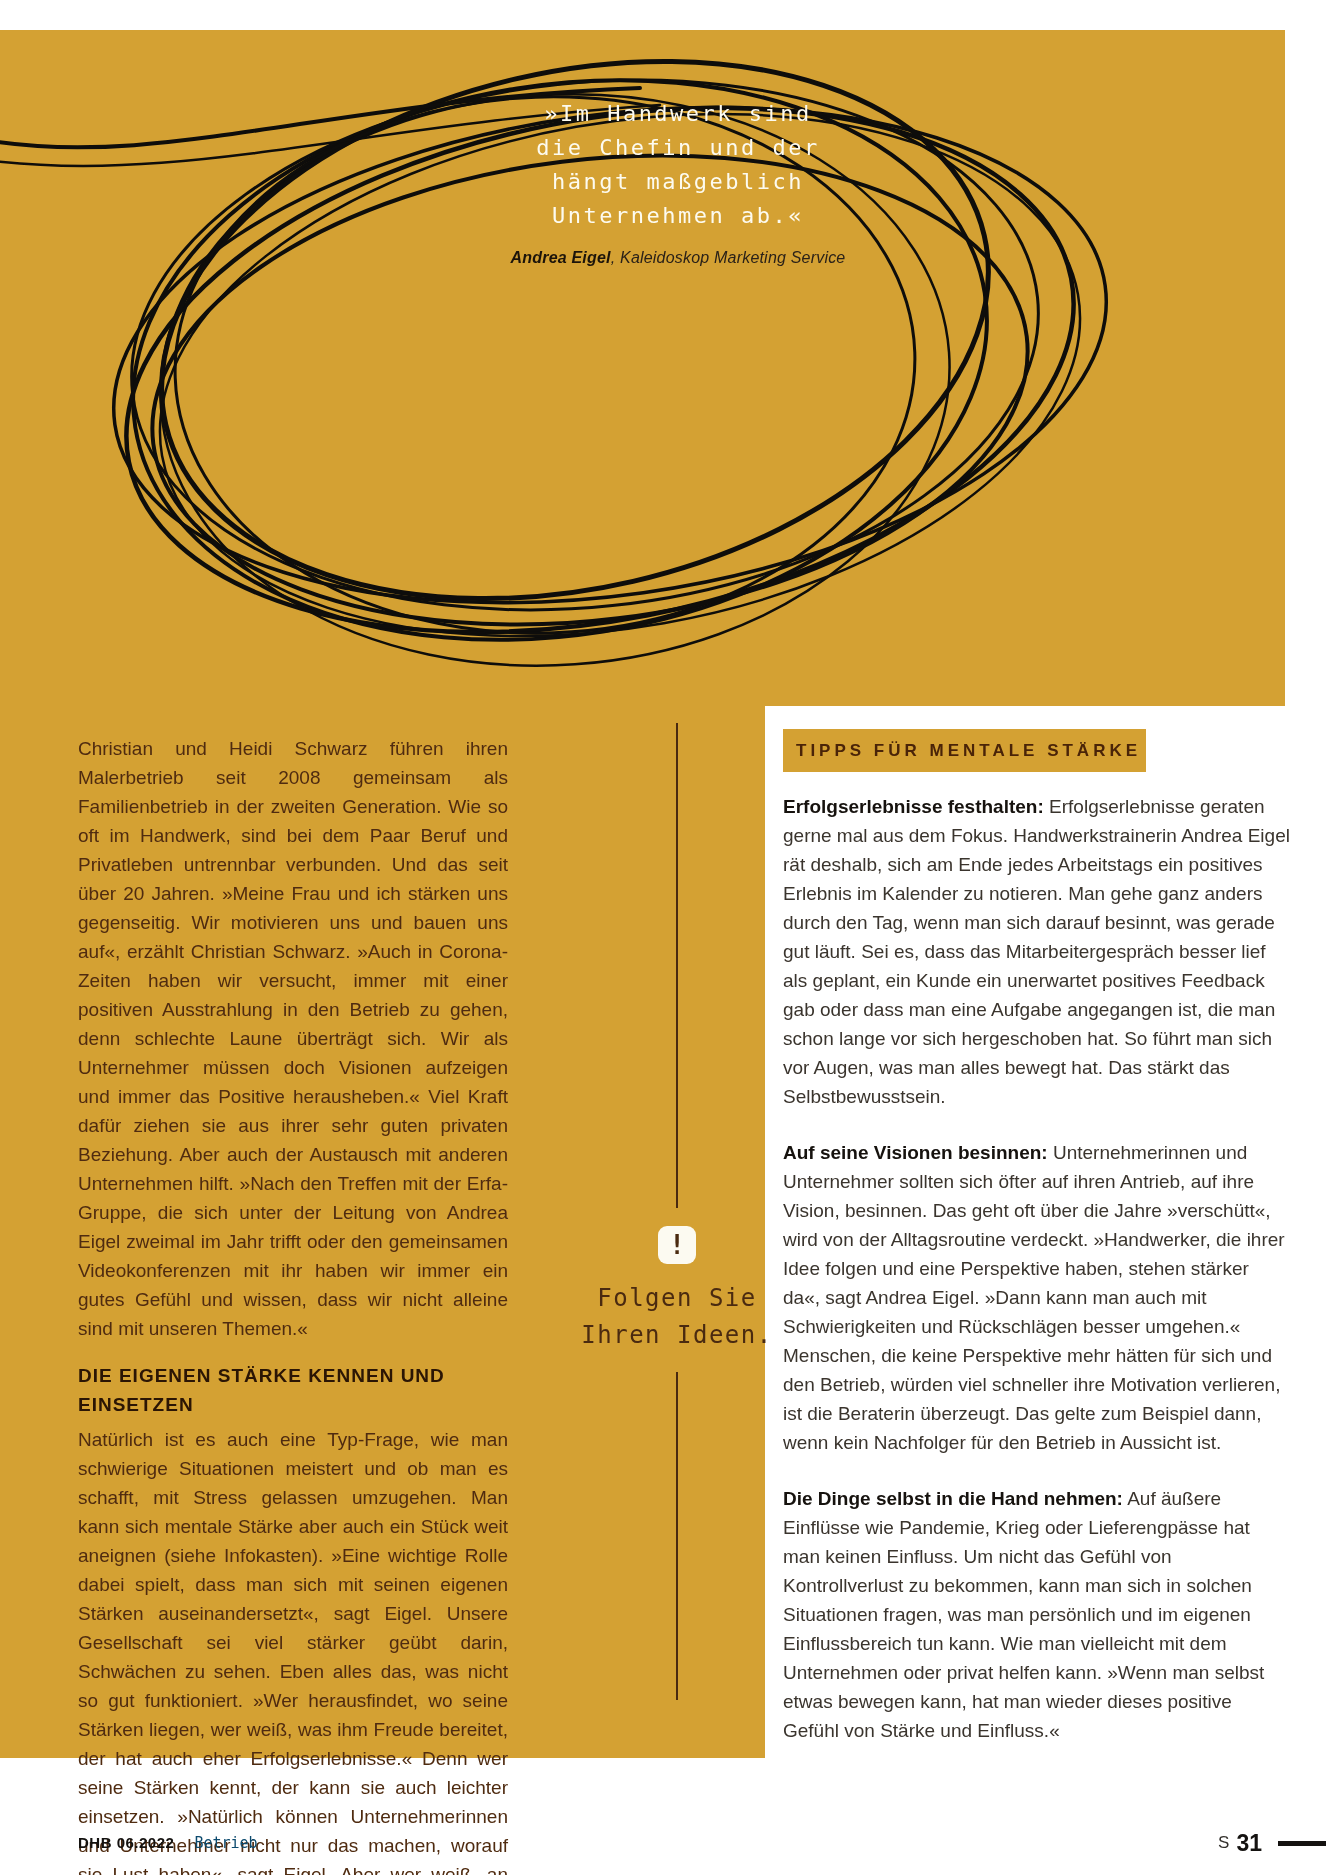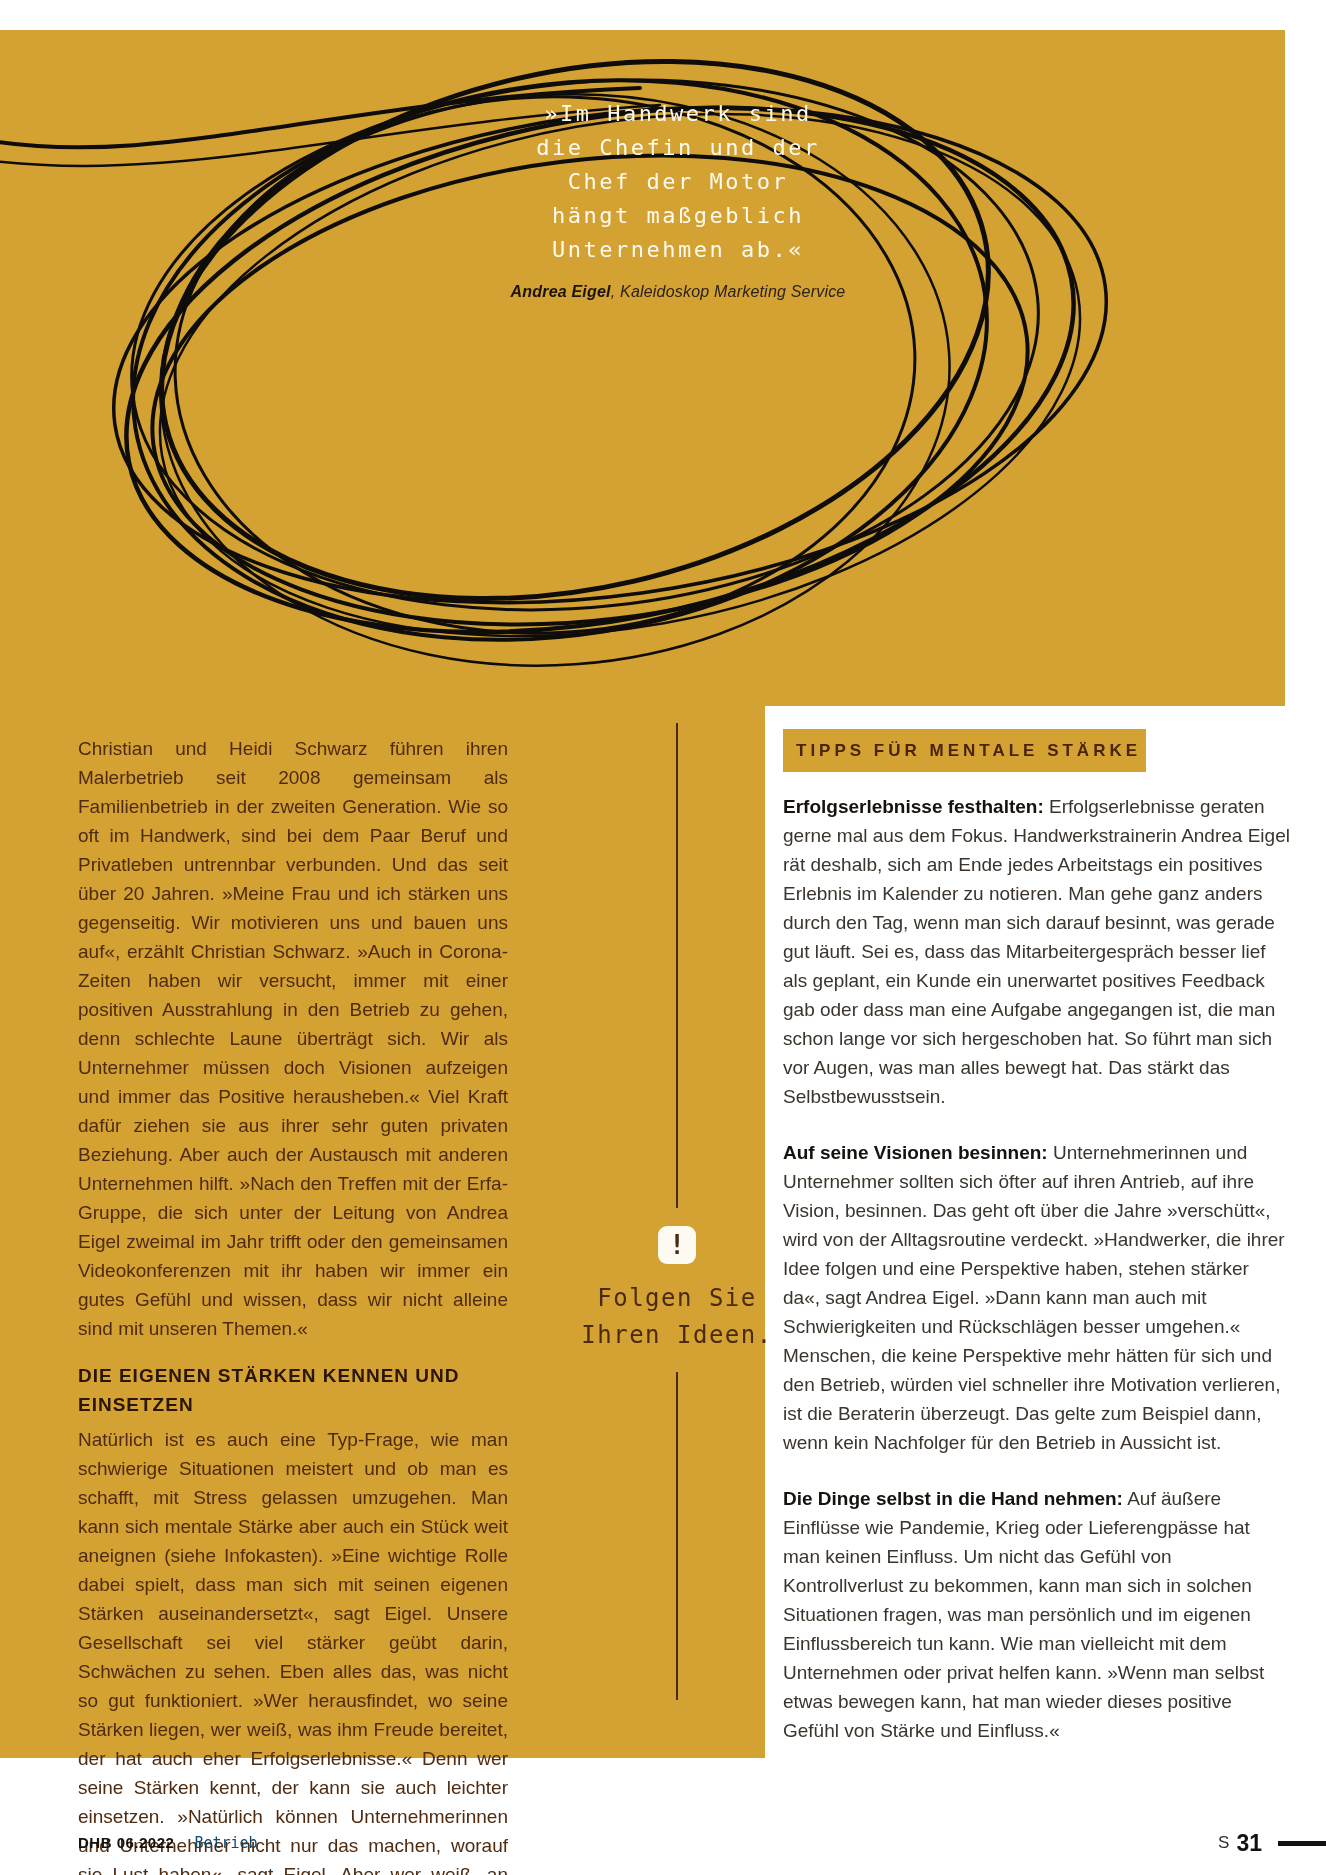--- a/index.html
+++ b/index.html
@@ -96,31 +96,30 @@
       <path d="M -15 130 C 180 155, 360 95, 660 75" stroke-width="2.5"></path>
     </g>
   </svg>
 </div>
 
 <div class="gold-left"></div>
 
 <div class="quote">
   <div>»Im Handwerk sind</div>
   <div>die Chefin und der</div>
-  <div>Chef der Motor</div>
   <div>hängt maßgeblich</div>
   <div>Unternehmen ab.«</div>
   <div class="attribution">
     <span class="attr-name">Andrea Eigel</span><span>, Kaleidoskop Marketing Service</span>
   </div>
 </div>
 
 <div class="article">
   <p>Christian und Heidi Schwarz führen ihren Malerbetrieb seit 2008 gemeinsam als Familienbetrieb in der zweiten Generation. Wie so oft im Handwerk, sind bei dem Paar Beruf und Privatleben untrennbar verbunden. Und das seit über 20 Jahren. »Meine Frau und ich stärken uns gegenseitig. Wir motivieren uns und bauen uns auf«, erzählt Christian Schwarz. »Auch in Corona-Zeiten haben wir versucht, immer mit einer positiven Ausstrahlung in den Betrieb zu gehen, denn schlechte Laune überträgt sich. Wir als Unternehmer müssen doch Visionen aufzeigen und immer das Positive herausheben.« Viel Kraft dafür ziehen sie aus ihrer sehr guten privaten Beziehung. Aber auch der Austausch mit anderen Unternehmen hilft. »Nach den Treffen mit der Erfa-Gruppe, die sich unter der Leitung von Andrea Eigel zweimal im Jahr trifft oder den gemeinsamen Videokonferenzen mit ihr haben wir immer ein gutes Gefühl und wissen, dass wir nicht alleine sind mit unseren Themen.«</p>
-  <h2>DIE EIGENEN STÄRKEN KENNEN UND EINSETZEN</h2>
+  <h2>DIE EIGENEN STÄRKE KENNEN UND EINSETZEN</h2>
   <p>Natürlich ist es auch eine Typ-Frage, wie man schwierige Situationen meistert und ob man es schafft, mit Stress gelassen umzugehen. Man kann sich mentale Stärke aber auch ein Stück weit aneignen (siehe Infokasten). »Eine wichtige Rolle dabei spielt, dass man sich mit seinen eigenen Stärken auseinandersetzt«, sagt Eigel. Unsere Gesellschaft sei viel stärker geübt darin, Schwächen zu sehen. Eben alles das, was nicht so gut funktioniert. »Wer herausfindet, wo seine Stärken liegen, wer weiß, was ihm Freude bereitet, der hat auch eher Erfolgserlebnisse.« Denn wer seine Stärken kennt, der kann sie auch leichter einsetzen. »Natürlich können Unternehmerinnen und Unternehmer nicht nur das machen, worauf sie Lust haben«, sagt Eigel. Aber wer weiß, an welchen Aufgaben er Freude hat, der kann sich eben für alle anderen Aufgaben Unterstützung holen.</p>
 </div>
 
 <div class="rule rule-top"></div>
 <div class="callout-icon">
   <span>!</span>
 </div>
 <div class="callout-text">
   <div>Folgen Sie</div>
   <div>Ihren Ideen.</div>

